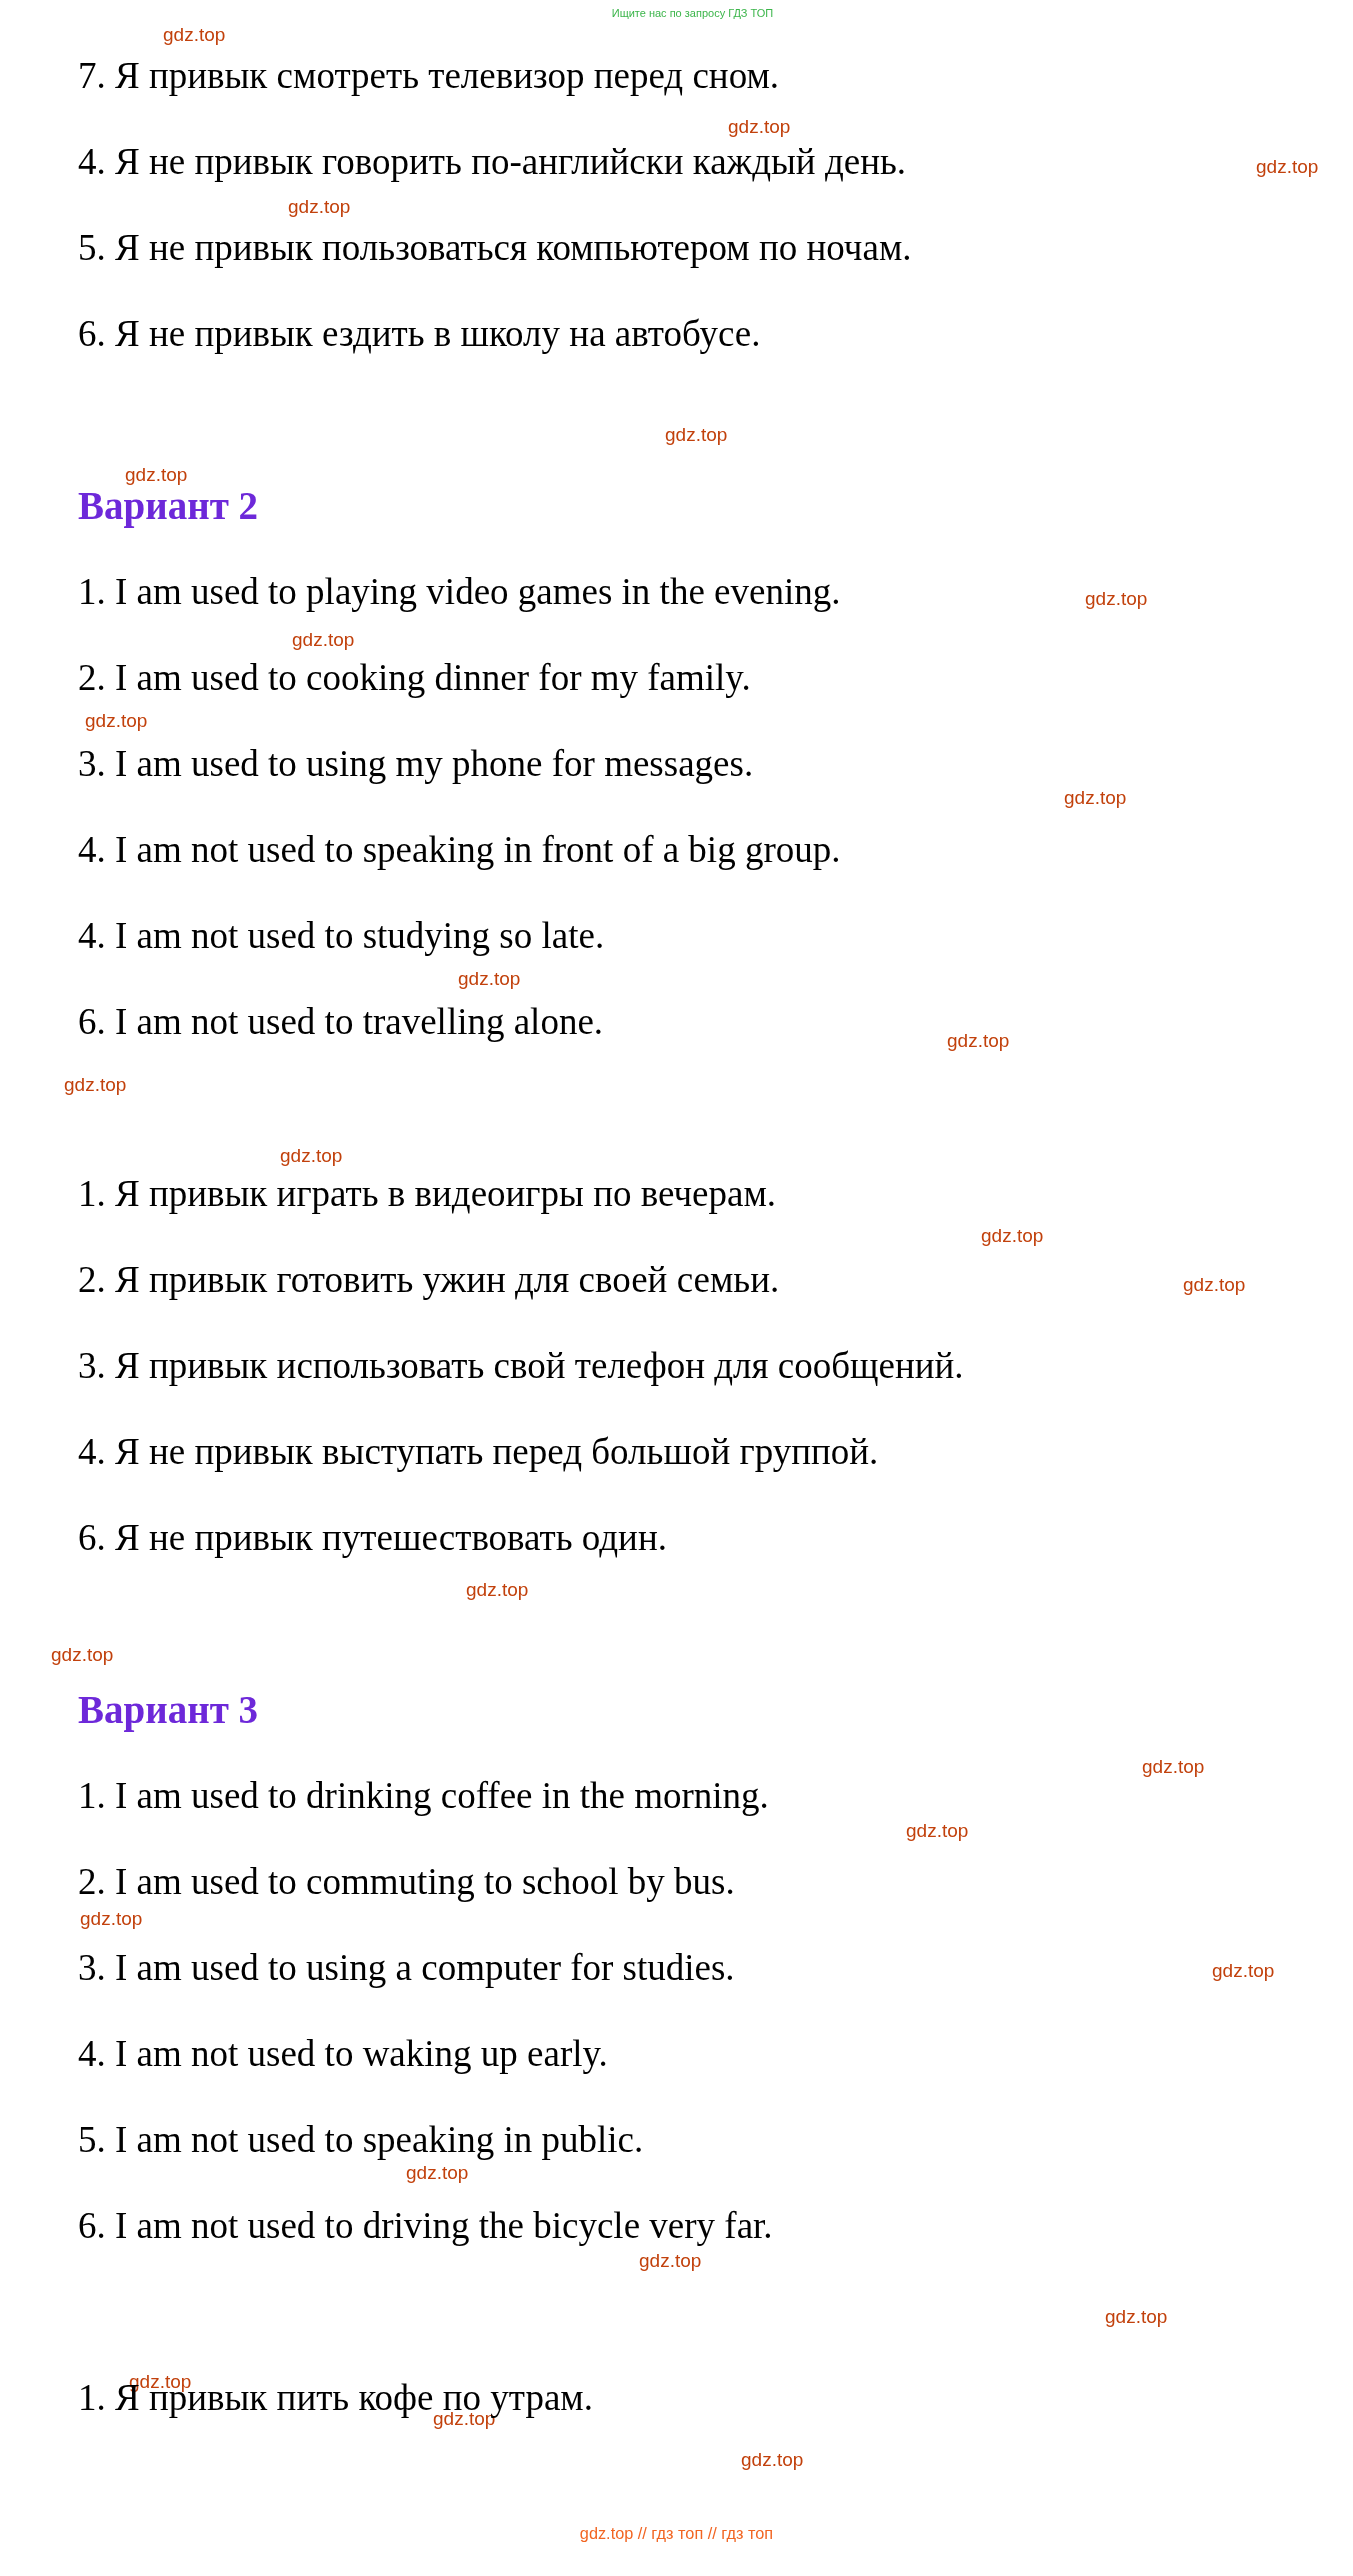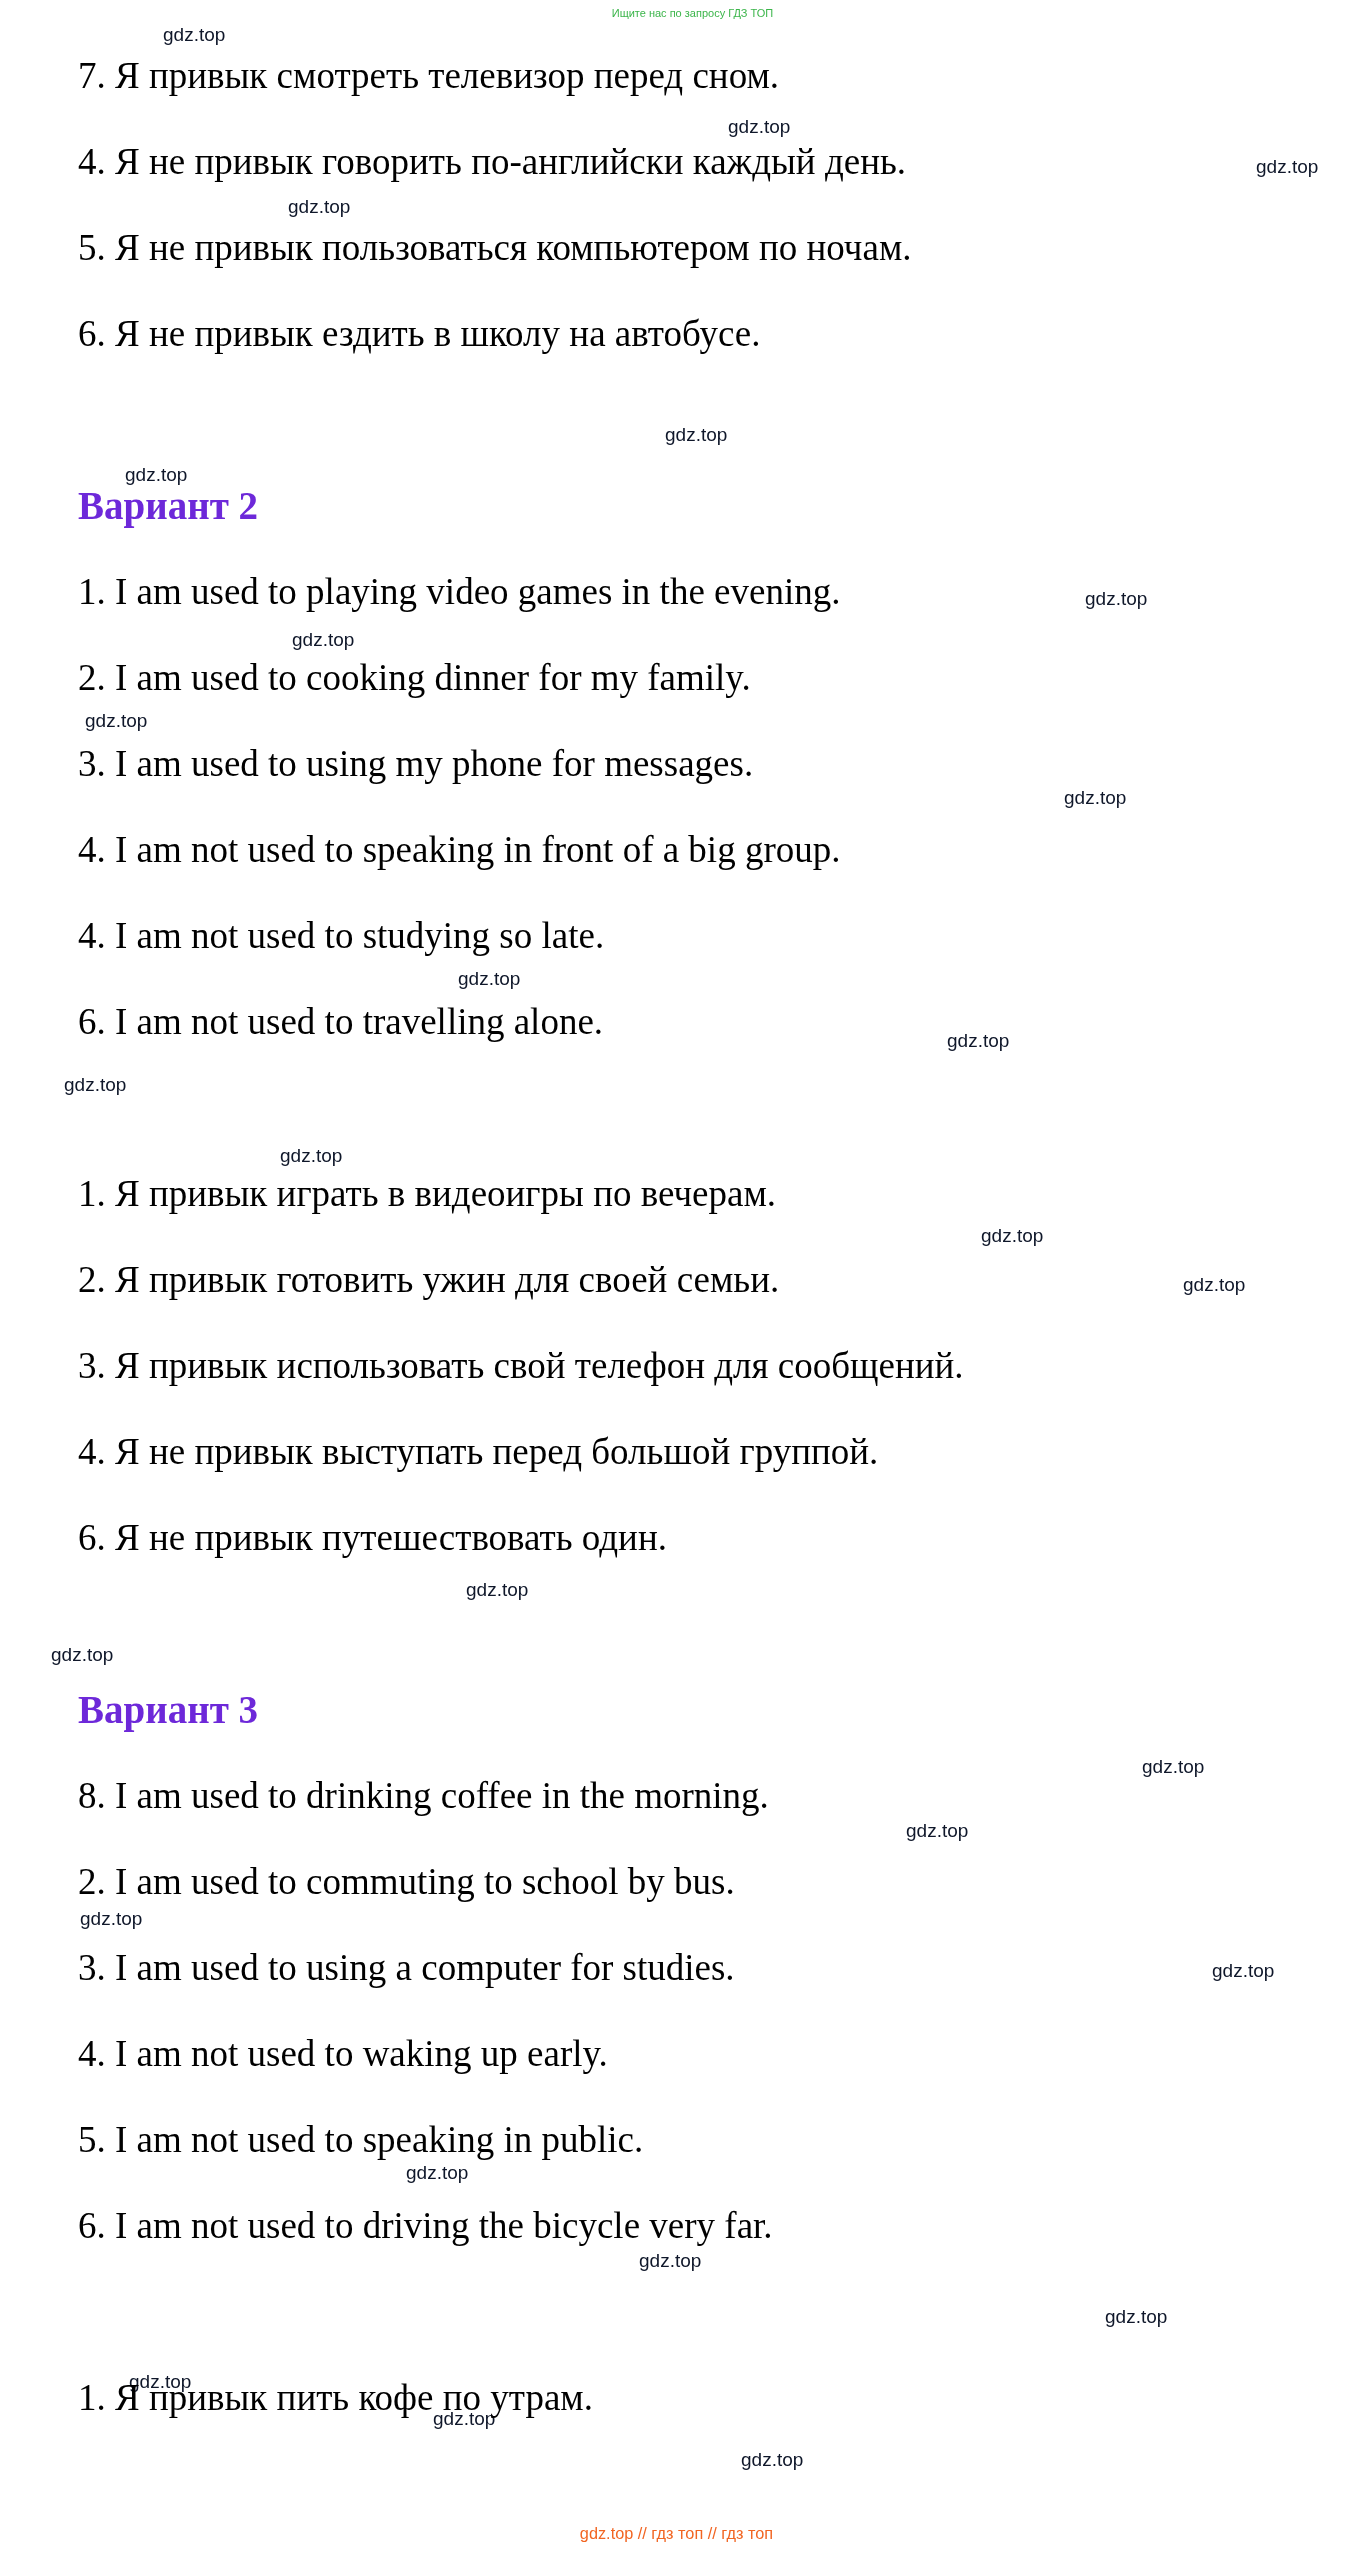--- a/index.html
+++ b/index.html
@@ -60,21 +60,21 @@
   }
   .watermark-layer {
     position: absolute;
     inset: 0;
     pointer-events: none;
   }
   .watermark {
     position: absolute;
     font-family: "Liberation Sans", sans-serif;
     font-size: 19px;
-    color: #0f172a;
+    color: #c2410c;
     white-space: nowrap;
   }
 </style>
 </head>
 <body>
 
 <div class="page">
 
   <div class="top-banner">Ищите нас по запросу ГДЗ ТОП</div>
 
@@ -126,21 +126,21 @@
     <p class="line">6. I am not used to travelling alone.</p>
 
     <p class="line gap">1. Я привык играть в видеоигры по вечерам.</p>
     <p class="line">2. Я привык готовить ужин для своей семьи.</p>
     <p class="line">3. Я привык использовать свой телефон для сообщений.</p>
     <p class="line">4. Я не привык выступать перед большой группой.</p>
     <p class="line">6. Я не привык путешествовать один.</p>
 
     <p class="heading gap">Вариант 3</p>
 
-    <p class="line">8. I am used to drinking coffee in the morning.</p>
+    <p class="line">1. I am used to drinking coffee in the morning.</p>
     <p class="line">2. I am used to commuting to school by bus.</p>
     <p class="line">3. I am used to using a computer for studies.</p>
     <p class="line">4. I am not used to waking up early.</p>
     <p class="line">5. I am not used to speaking in public.</p>
     <p class="line">6. I am not used to driving the bicycle very far.</p>
 
     <p class="line gap">1. Я привык пить кофе по утрам.</p>
 
   </div>
 

